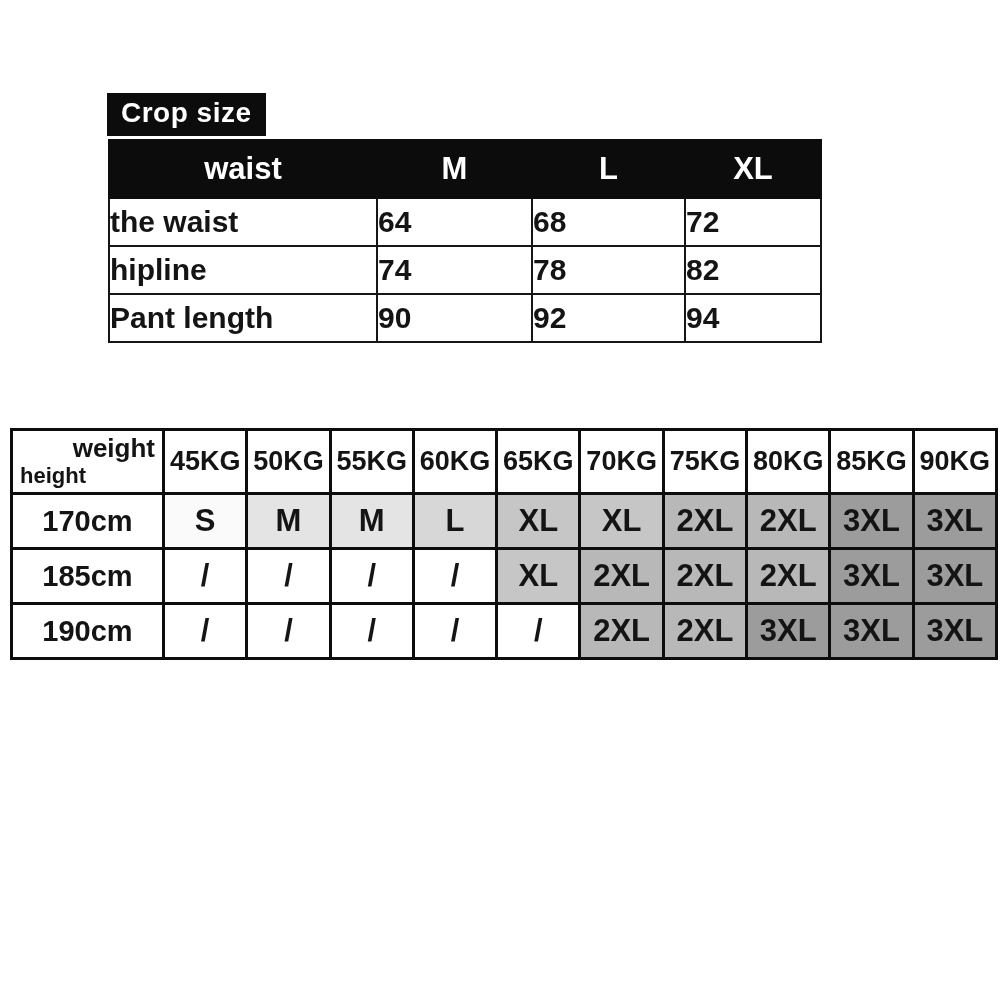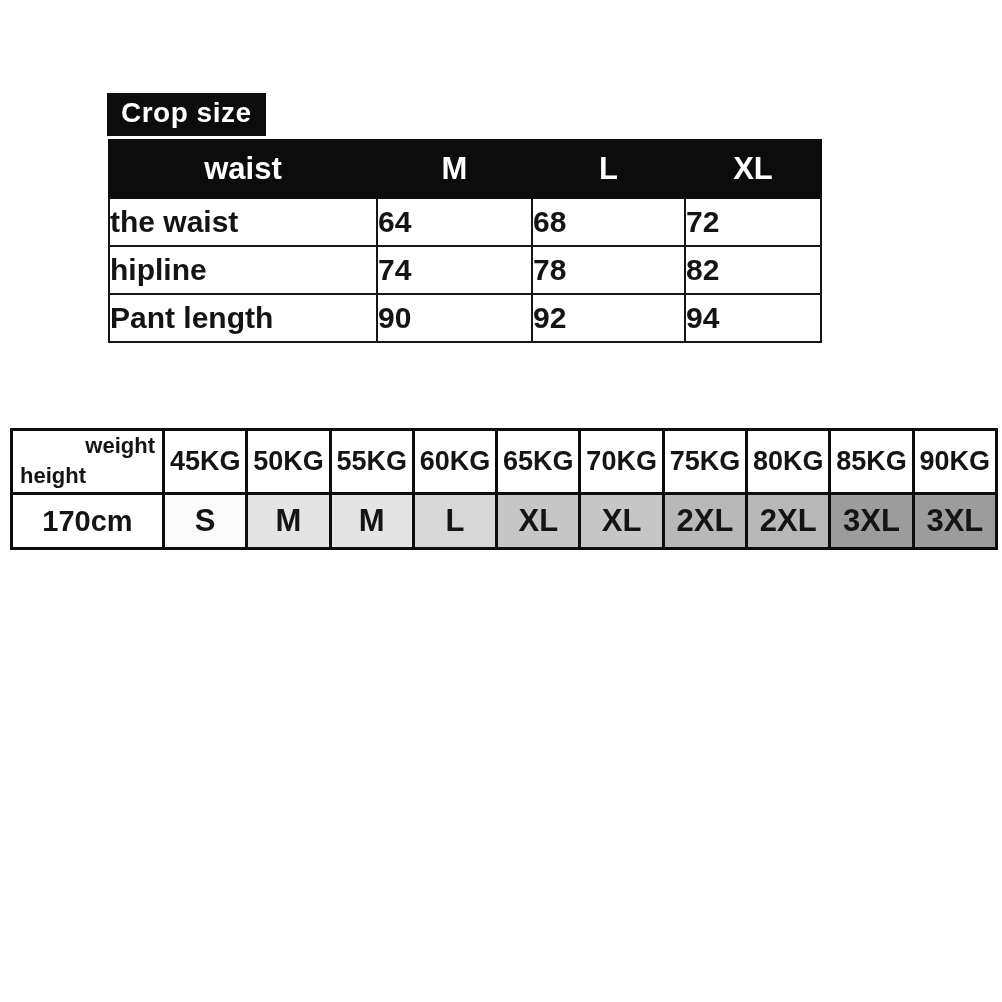--- a/index.html
+++ b/index.html
@@ -93,21 +93,21 @@
     position: relative;
     background-image: linear-gradient(to bottom right,
       transparent 0, transparent calc(50% - 2px),
       #0d0d0d calc(50% - 2px), #0d0d0d calc(50% + 2px),
       transparent calc(50% + 2px), transparent 100%);
   }
   .corner .corner-weight {
     position: absolute;
     top: 2px;
     right: 7px;
-    font-size: 22px;
+    font-size: 26px;
     font-weight: 700;
   }
   .corner .corner-height {
     position: absolute;
     bottom: 3px;
     left: 7px;
     font-size: 22px;
     font-weight: 700;
   }
 </style>
@@ -196,16 +196,42 @@
           <td style="background: rgb(229, 228, 228);">M</td>
           <td style="background: rgb(229, 228, 228);">M</td>
           <td style="background: rgb(216, 215, 215);">L</td>
           <td style="background: rgb(199, 198, 198);">XL</td>
           <td style="background: rgb(199, 198, 198);">XL</td>
           <td style="background: rgb(185, 184, 184);">2XL</td>
           <td style="background: rgb(185, 184, 184);">2XL</td>
           <td style="background: rgb(157, 156, 156);">3XL</td>
           <td style="background: rgb(157, 156, 156);">3XL</td>
         </tr>
+        <tr>
+          <td class="row-label">185cm</td>
+          <td style="background: rgb(255, 255, 255);">/</td>
+          <td style="background: rgb(255, 255, 255);">/</td>
+          <td style="background: rgb(255, 255, 255);">/</td>
+          <td style="background: rgb(255, 255, 255);">/</td>
+          <td style="background: rgb(199, 198, 198);">XL</td>
+          <td style="background: rgb(185, 184, 184);">2XL</td>
+          <td style="background: rgb(185, 184, 184);">2XL</td>
+          <td style="background: rgb(185, 184, 184);">2XL</td>
+          <td style="background: rgb(157, 156, 156);">3XL</td>
+          <td style="background: rgb(157, 156, 156);">3XL</td>
+        </tr>
+        <tr>
+          <td class="row-label">190cm</td>
+          <td style="background: rgb(255, 255, 255);">/</td>
+          <td style="background: rgb(255, 255, 255);">/</td>
+          <td style="background: rgb(255, 255, 255);">/</td>
+          <td style="background: rgb(255, 255, 255);">/</td>
+          <td style="background: rgb(255, 255, 255);">/</td>
+          <td style="background: rgb(185, 184, 184);">2XL</td>
+          <td style="background: rgb(185, 184, 184);">2XL</td>
+          <td style="background: rgb(157, 156, 156);">3XL</td>
+          <td style="background: rgb(157, 156, 156);">3XL</td>
+          <td style="background: rgb(157, 156, 156);">3XL</td>
+        </tr>
       </tbody>
   </table>
 
 </div>
 
 </body></html>

